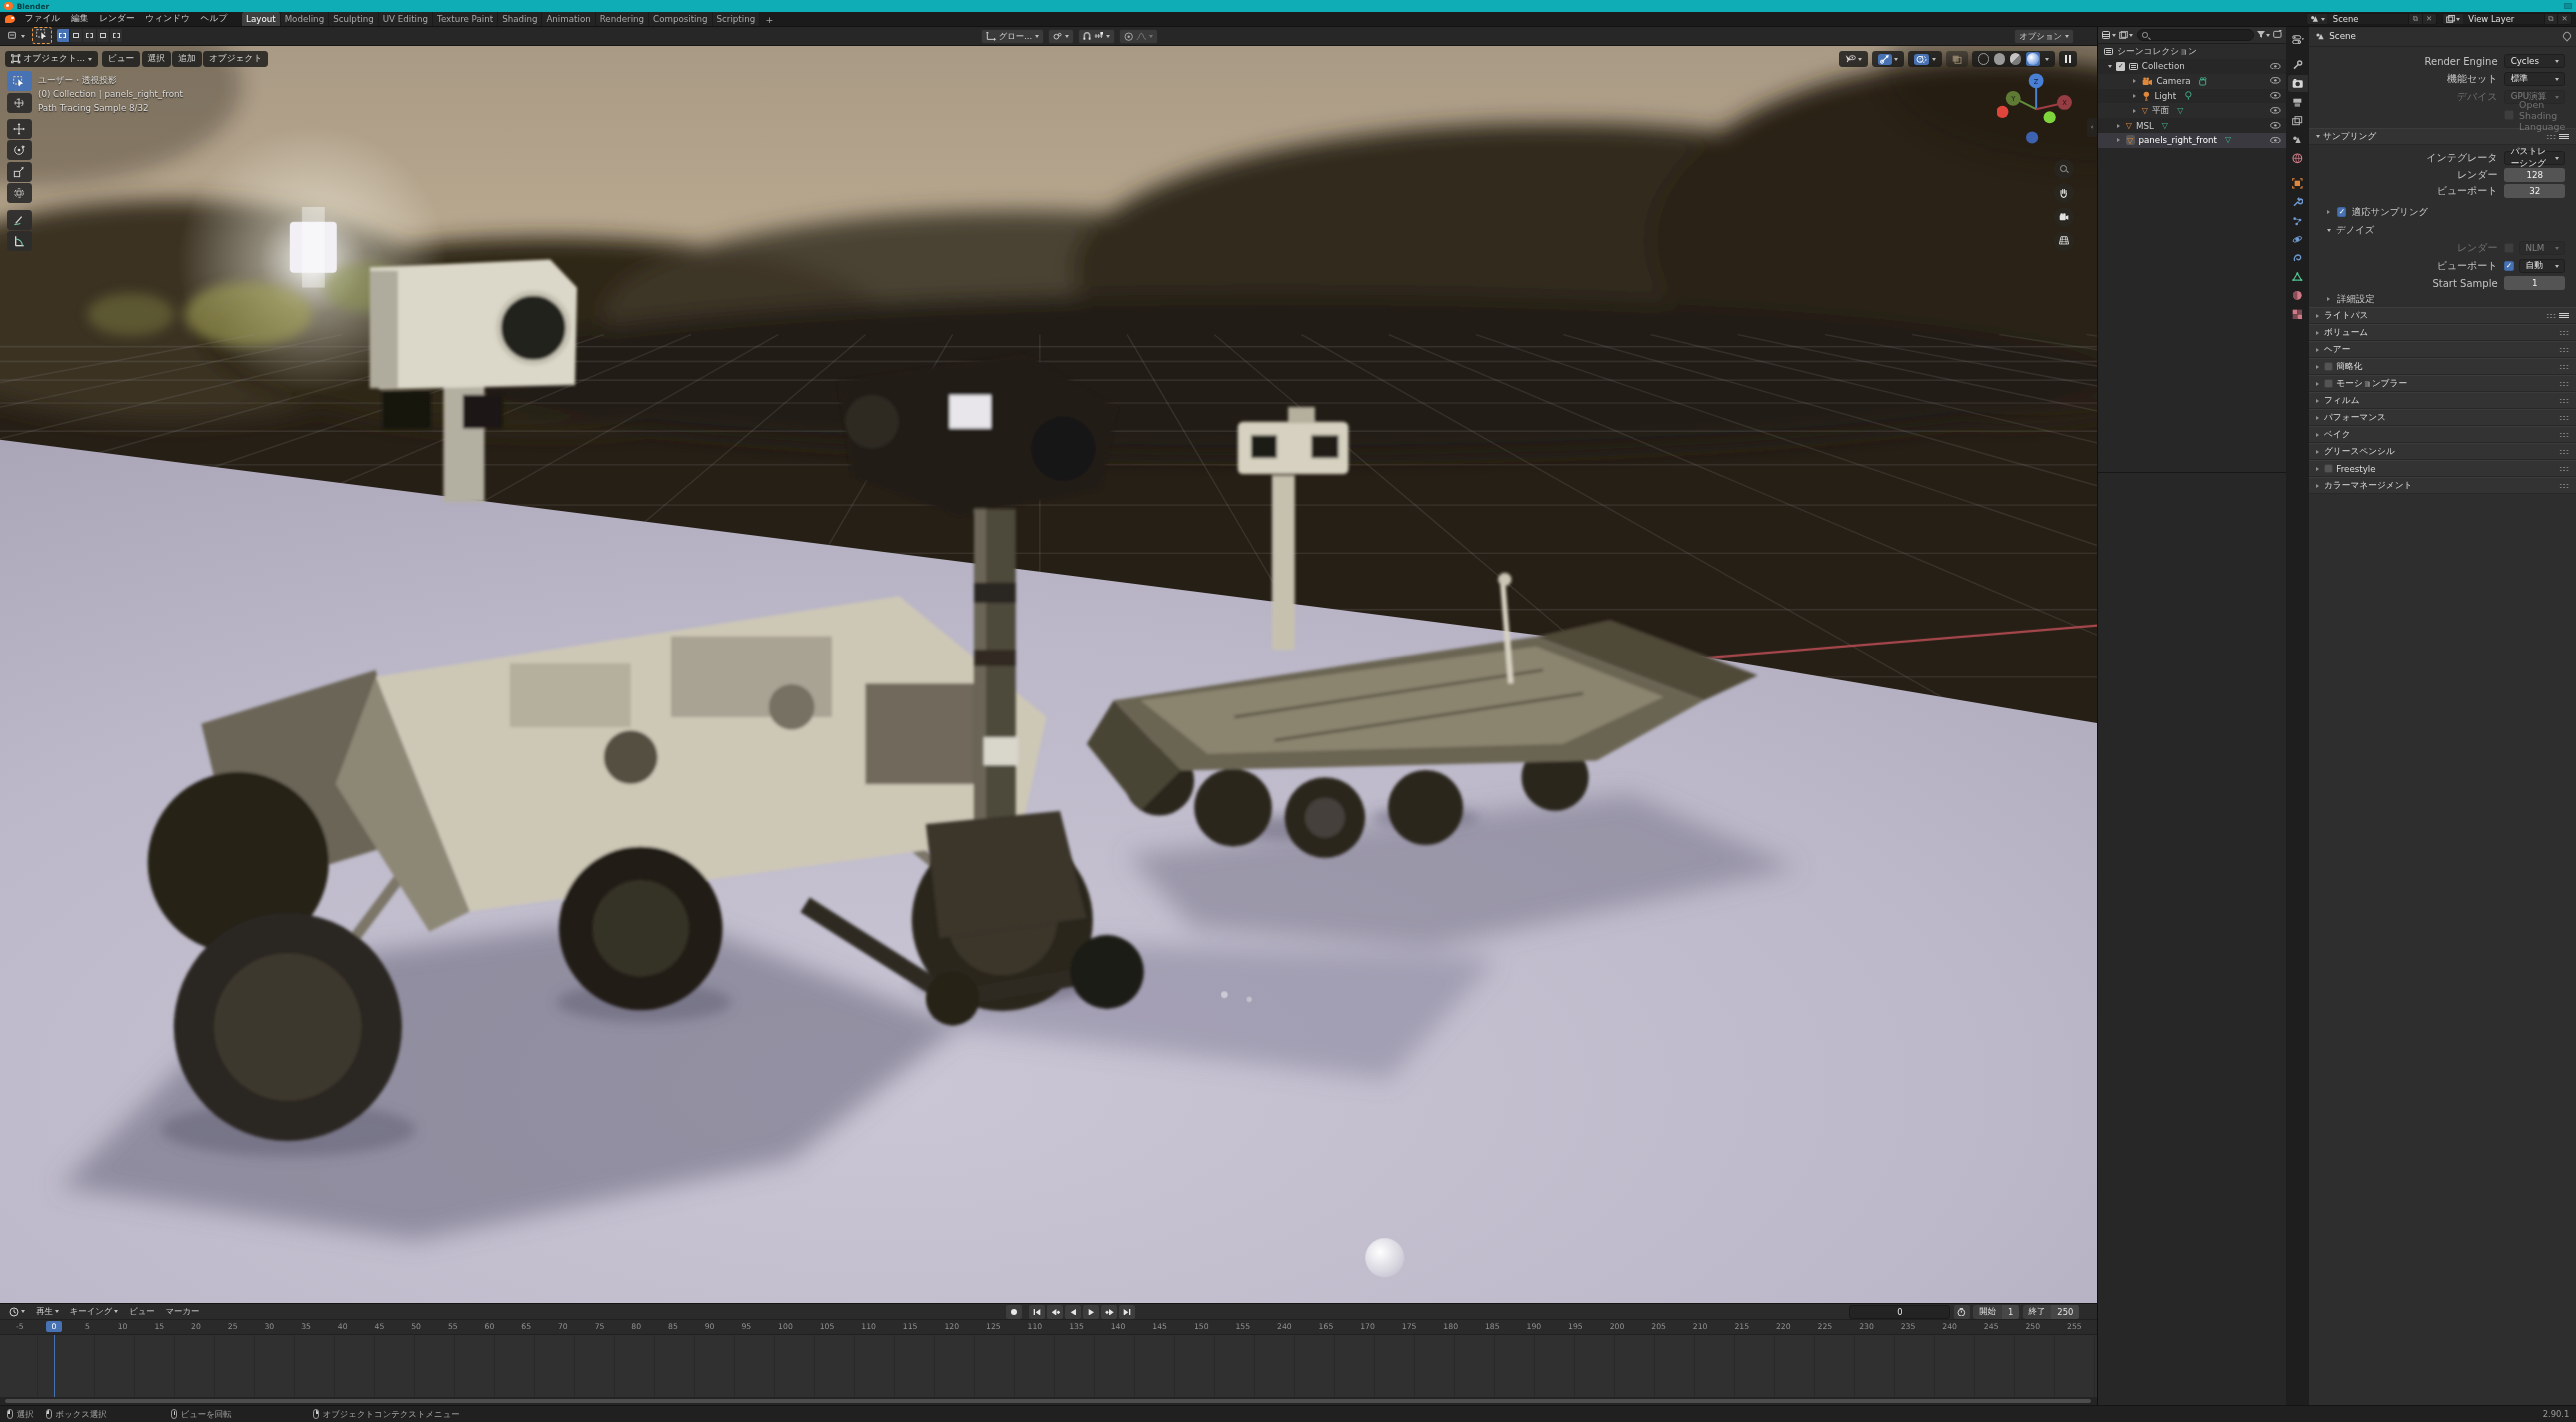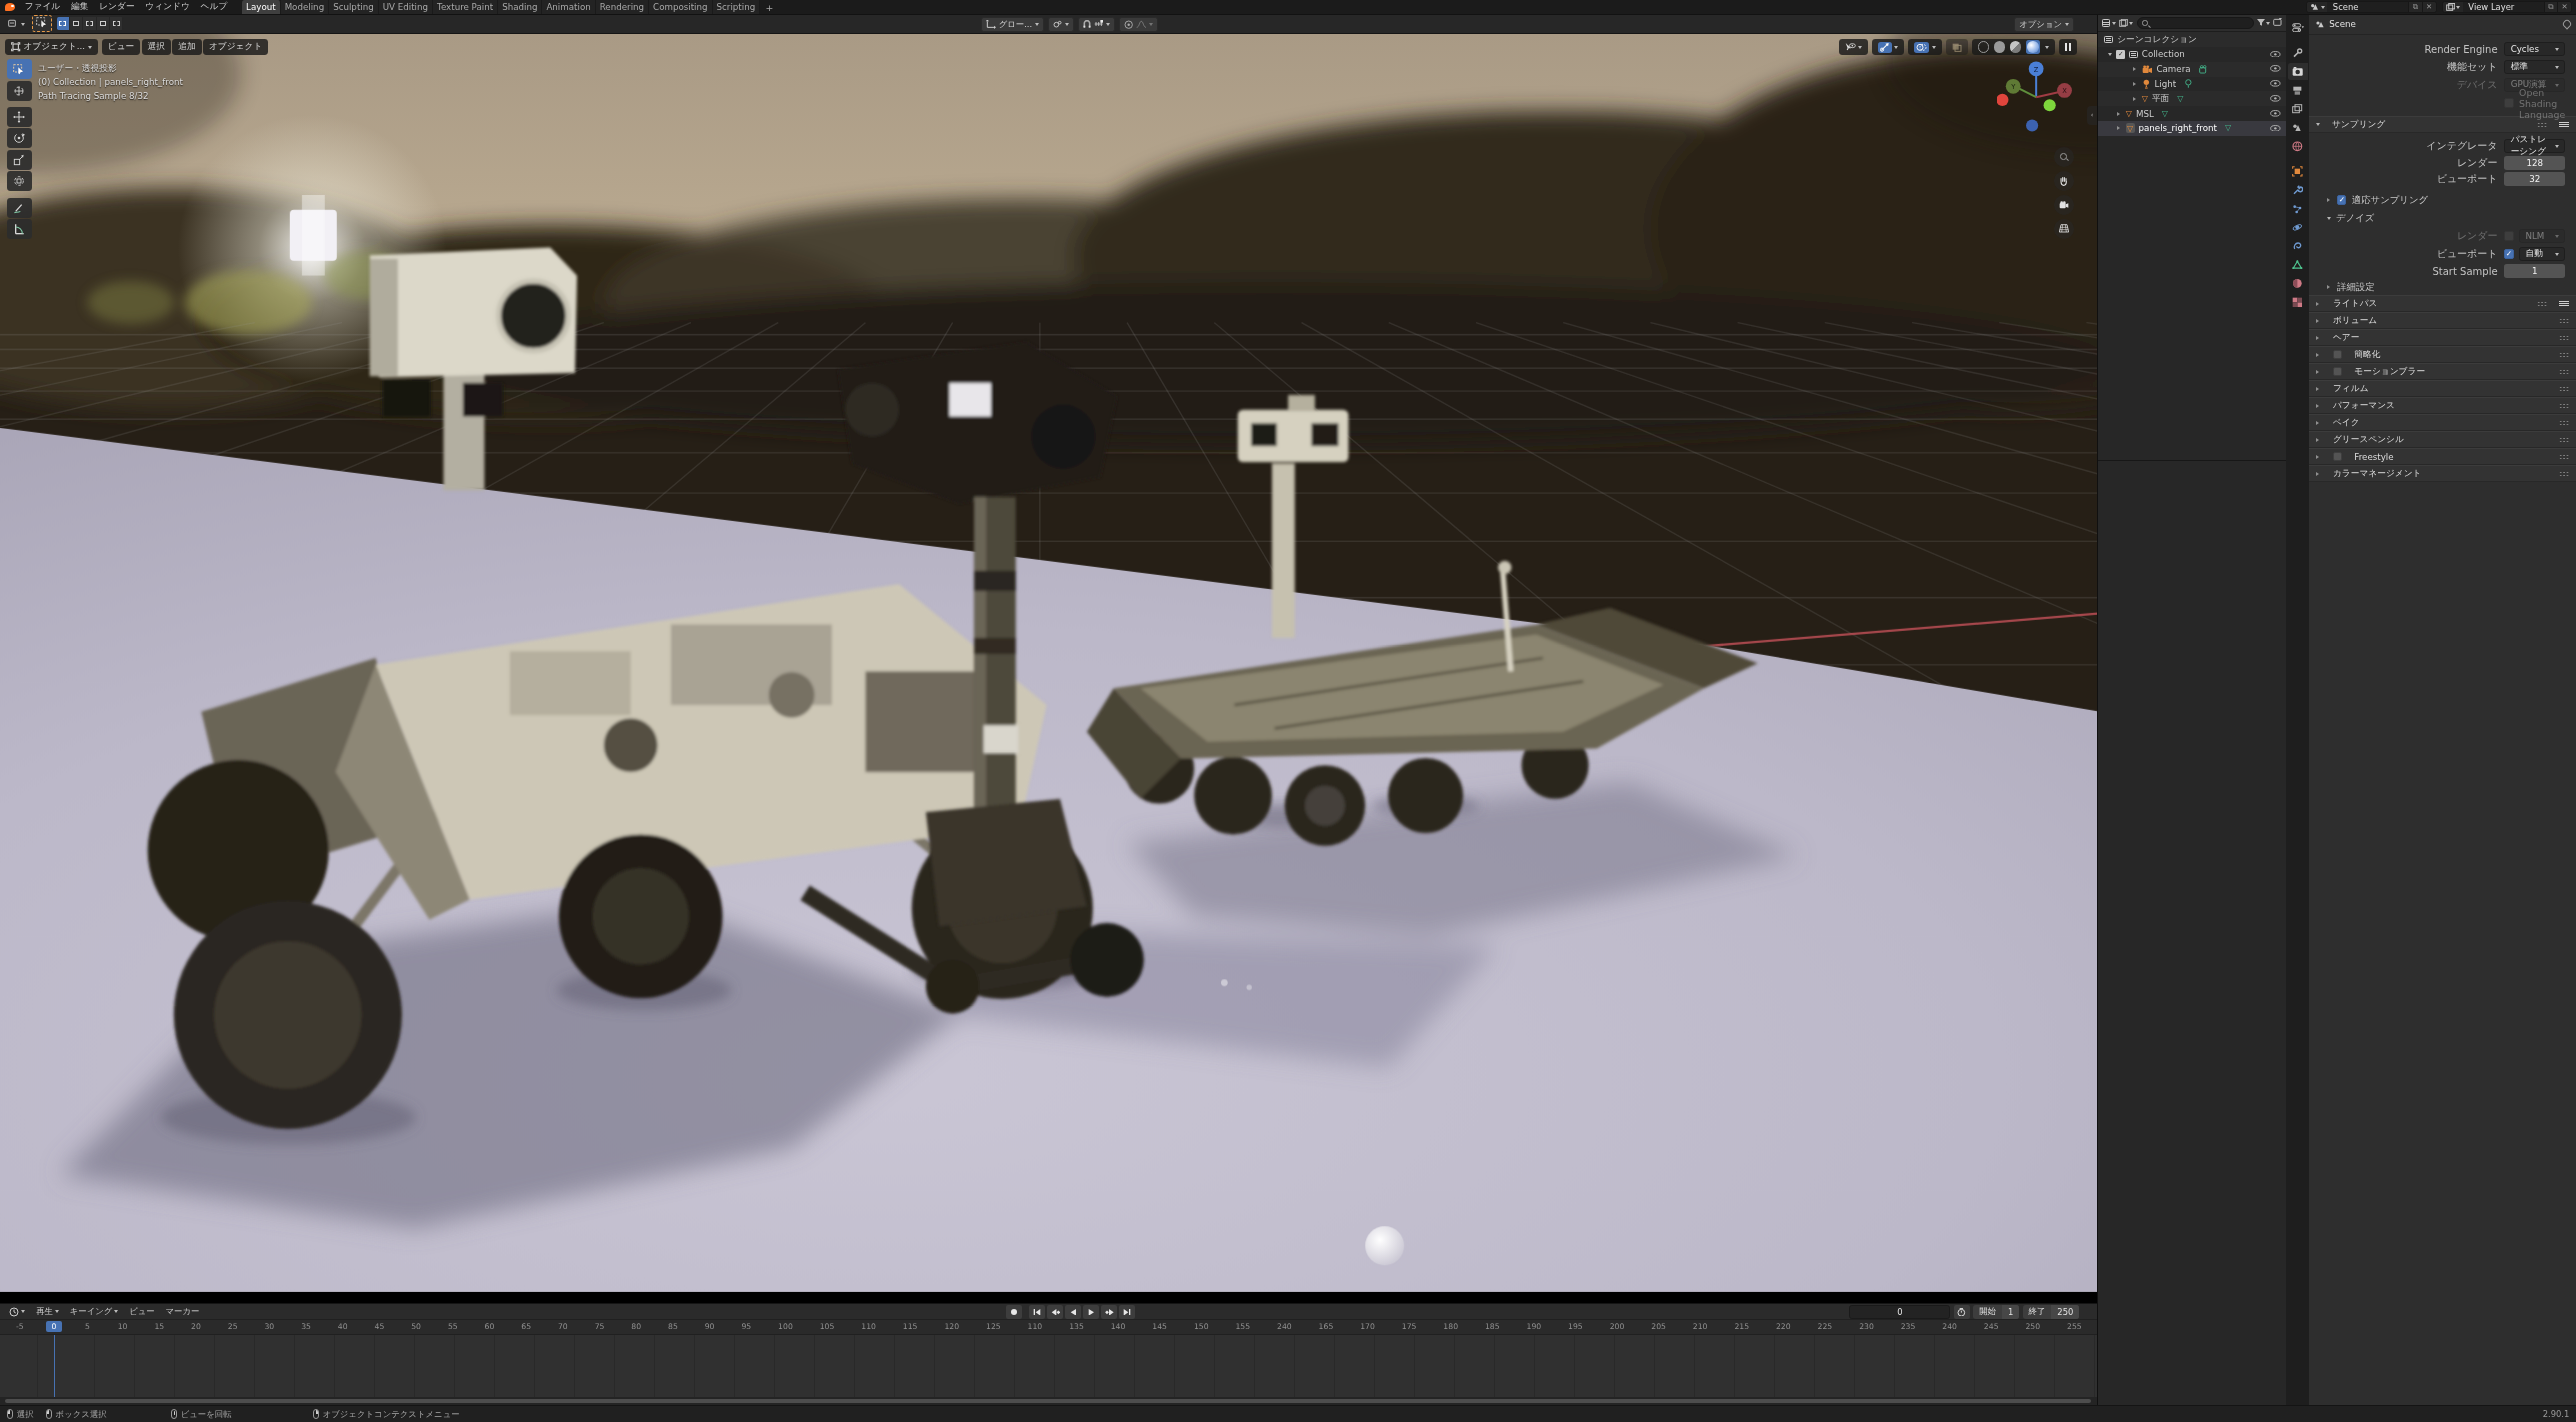--- a/index.html
+++ b/index.html
@@ -118,41 +118,46 @@
   .pin{margin-left:auto;width:8px;height:8px;border:1.3px solid #9a9a9a;border-radius:50% 50% 50% 0;transform:rotate(-45deg);}
   .prow{height:18px;display:flex;align-items:center;padding:0 10.7px 0 0;}
   .prow .lbl{width:195px;text-align:right;padding-right:6.7px;color:#c3c3c3;font-size:10px;flex:0 0 auto;white-space:nowrap;padding-left:15px;}
   .prow .fld{flex:1;display:flex;align-items:center;}
   .dd{flex:1;height:14px;background:#282828;border:0.7px solid #1e1e1e;border-radius:2.7px;display:flex;align-items:center;padding:0 5.4px;color:#e8e8e8;font-size:8.7px;gap:4px;}
   .dd .chev{margin-left:auto;}
   .slider{flex:1;height:14px;background:#545454;border-radius:2.7px;display:flex;align-items:center;justify-content:center;color:#f2f2f2;font-size:8.7px;}
   .disabled{opacity:.42;}
   .checkbox{width:9.4px;height:9.4px;border-radius:2px;background:#545454;border:0.7px solid #3e3e3e;flex:0 0 auto;}
   .checkbox.on{background:#4772b3;border-color:#3c639e;color:#fff;font-size:7.4px;line-height:8.7px;text-align:center;}
-  .sect{height:17px;display:flex;align-items:center;gap:12px;padding:0 6.7px;background:#333333;border-top:0.7px solid #3c3c3c;border-bottom:0.7px solid #282828;font-size:8.7px;color:#dedede;}
+  .sect{height:17px;display:flex;align-items:center;gap:3px;padding:0 6.7px;background:#333333;border-top:0.7px solid #3c3c3c;border-bottom:0.7px solid #282828;font-size:8.7px;color:#dedede;}
   .sect .grip{margin-left:auto;}
   .grip{width:10px;height:6px;background-image:radial-gradient(#808080 0.7px,transparent 0.8px);background-size:3.4px 3px;}
   .preset{width:10px;height:7.4px;display:flex;flex-direction:column;gap:1.3px;justify-content:center;}
   .preset i{height:1px;background:#cfcfcf;display:block;}
   .subgap{height:4px;}
   
   .statusbar{height:17px;background:#202020;border-top:0.7px solid #141414;display:flex;align-items:center;padding:0 6.7px;font-size:8.4px;color:#a8a8a8;flex:0 0 auto;}
   .mouse{width:6.7px;height:9.4px;border:1px solid #9a9a9a;border-radius:3.4px;position:relative;display:inline-block;margin-right:3.4px;}
   .mouse.l:after{content:"";position:absolute;left:0;top:0;width:2.7px;height:3.4px;background:#cfcfcf;border-radius:2.7px 0 0 0;}
   .mouse.m:after{content:"";position:absolute;left:2px;top:0.7px;width:1.7px;height:4px;background:#cfcfcf;border-radius:1.3px;}
   .mouse.r:after{content:"";position:absolute;right:0;top:0;width:2.7px;height:3.4px;background:#cfcfcf;border-radius:0 2.7px 0 0;}
   .sb-item{display:flex;align-items:center;}
   .sb-ver{margin-left:auto;color:#9a9a9a;}
   svg text{font-family:"DejaVu Sans","Liberation Sans",sans-serif;}
 </style>
 </head>
 <body>
 
 <div class="app">
 
+  <div class="titlebar">
+    <div class="logo"></div>
+    <div class="wtitle">Blender</div>
+    <div class="wctrl"></div>
+  </div>
 
   <div class="menubar">
     <div class="blogo"></div>
     <div class="menu-item">ファイル</div>
     <div class="menu-item">編集</div>
     <div class="menu-item">レンダー</div>
     <div class="menu-item">ウィンドウ</div>
     <div class="menu-item">ヘルプ</div>
     <div class="ws-tabs">
       <div class="ws-tab active">Layout</div>

